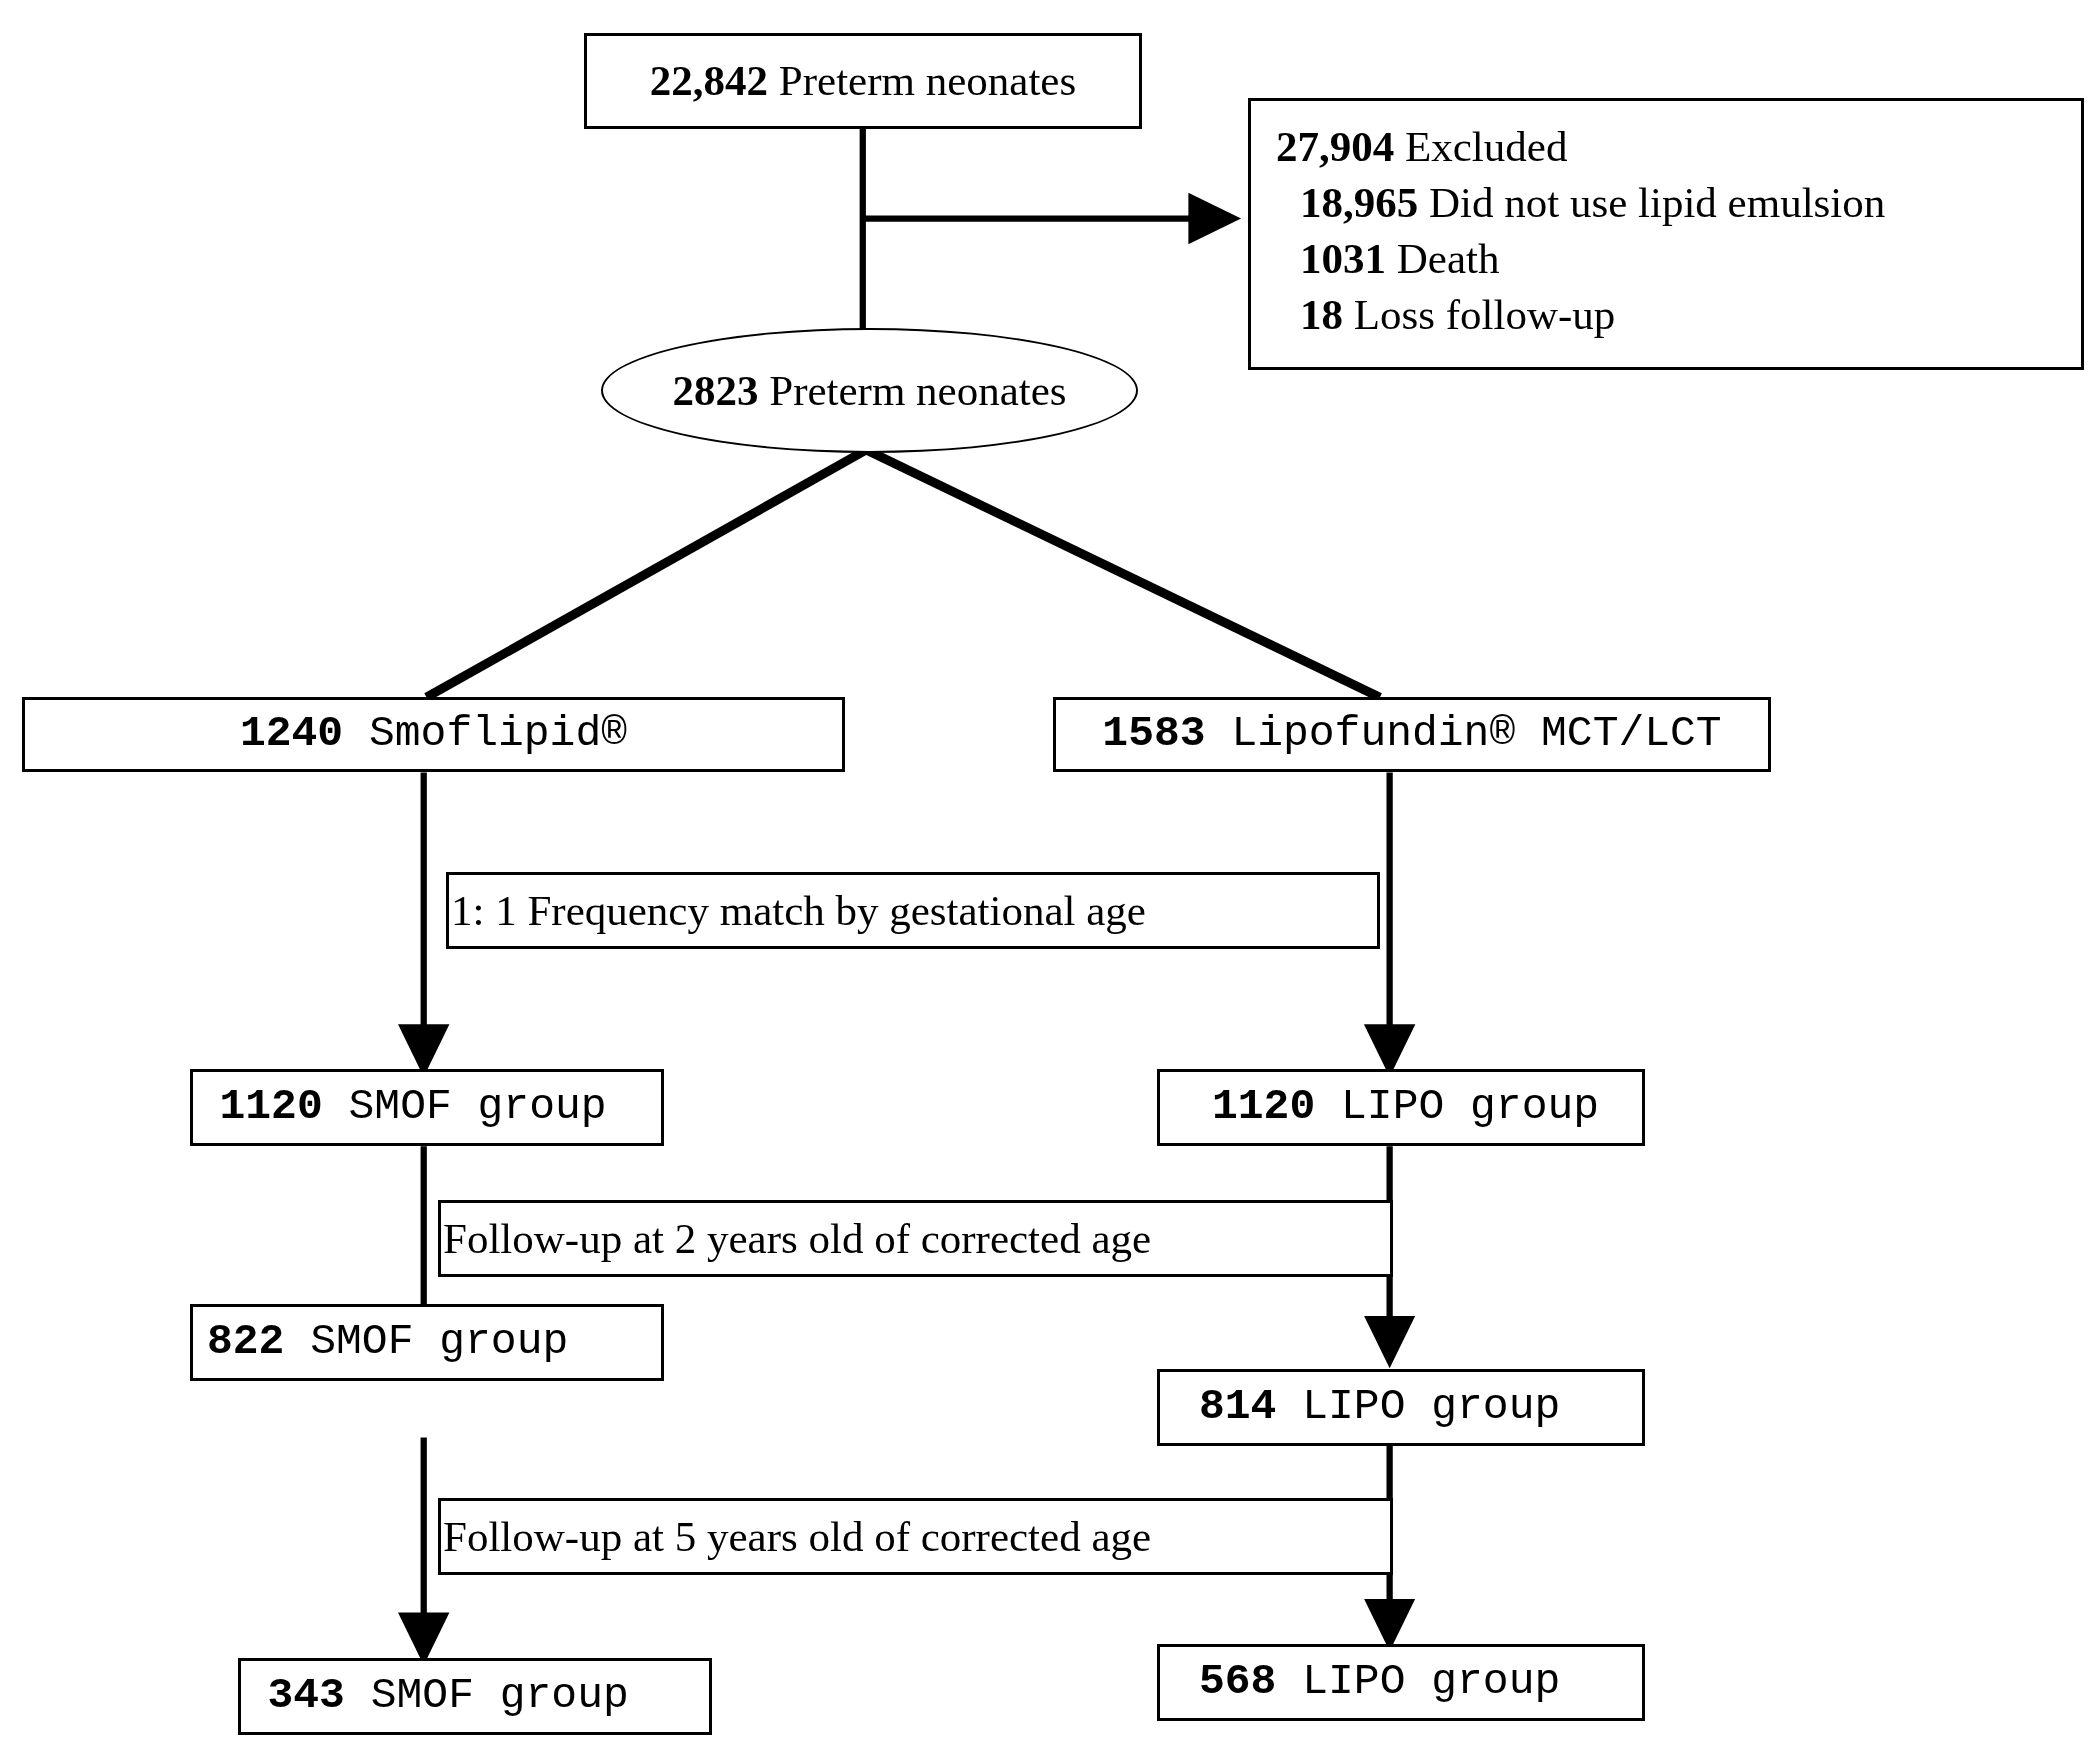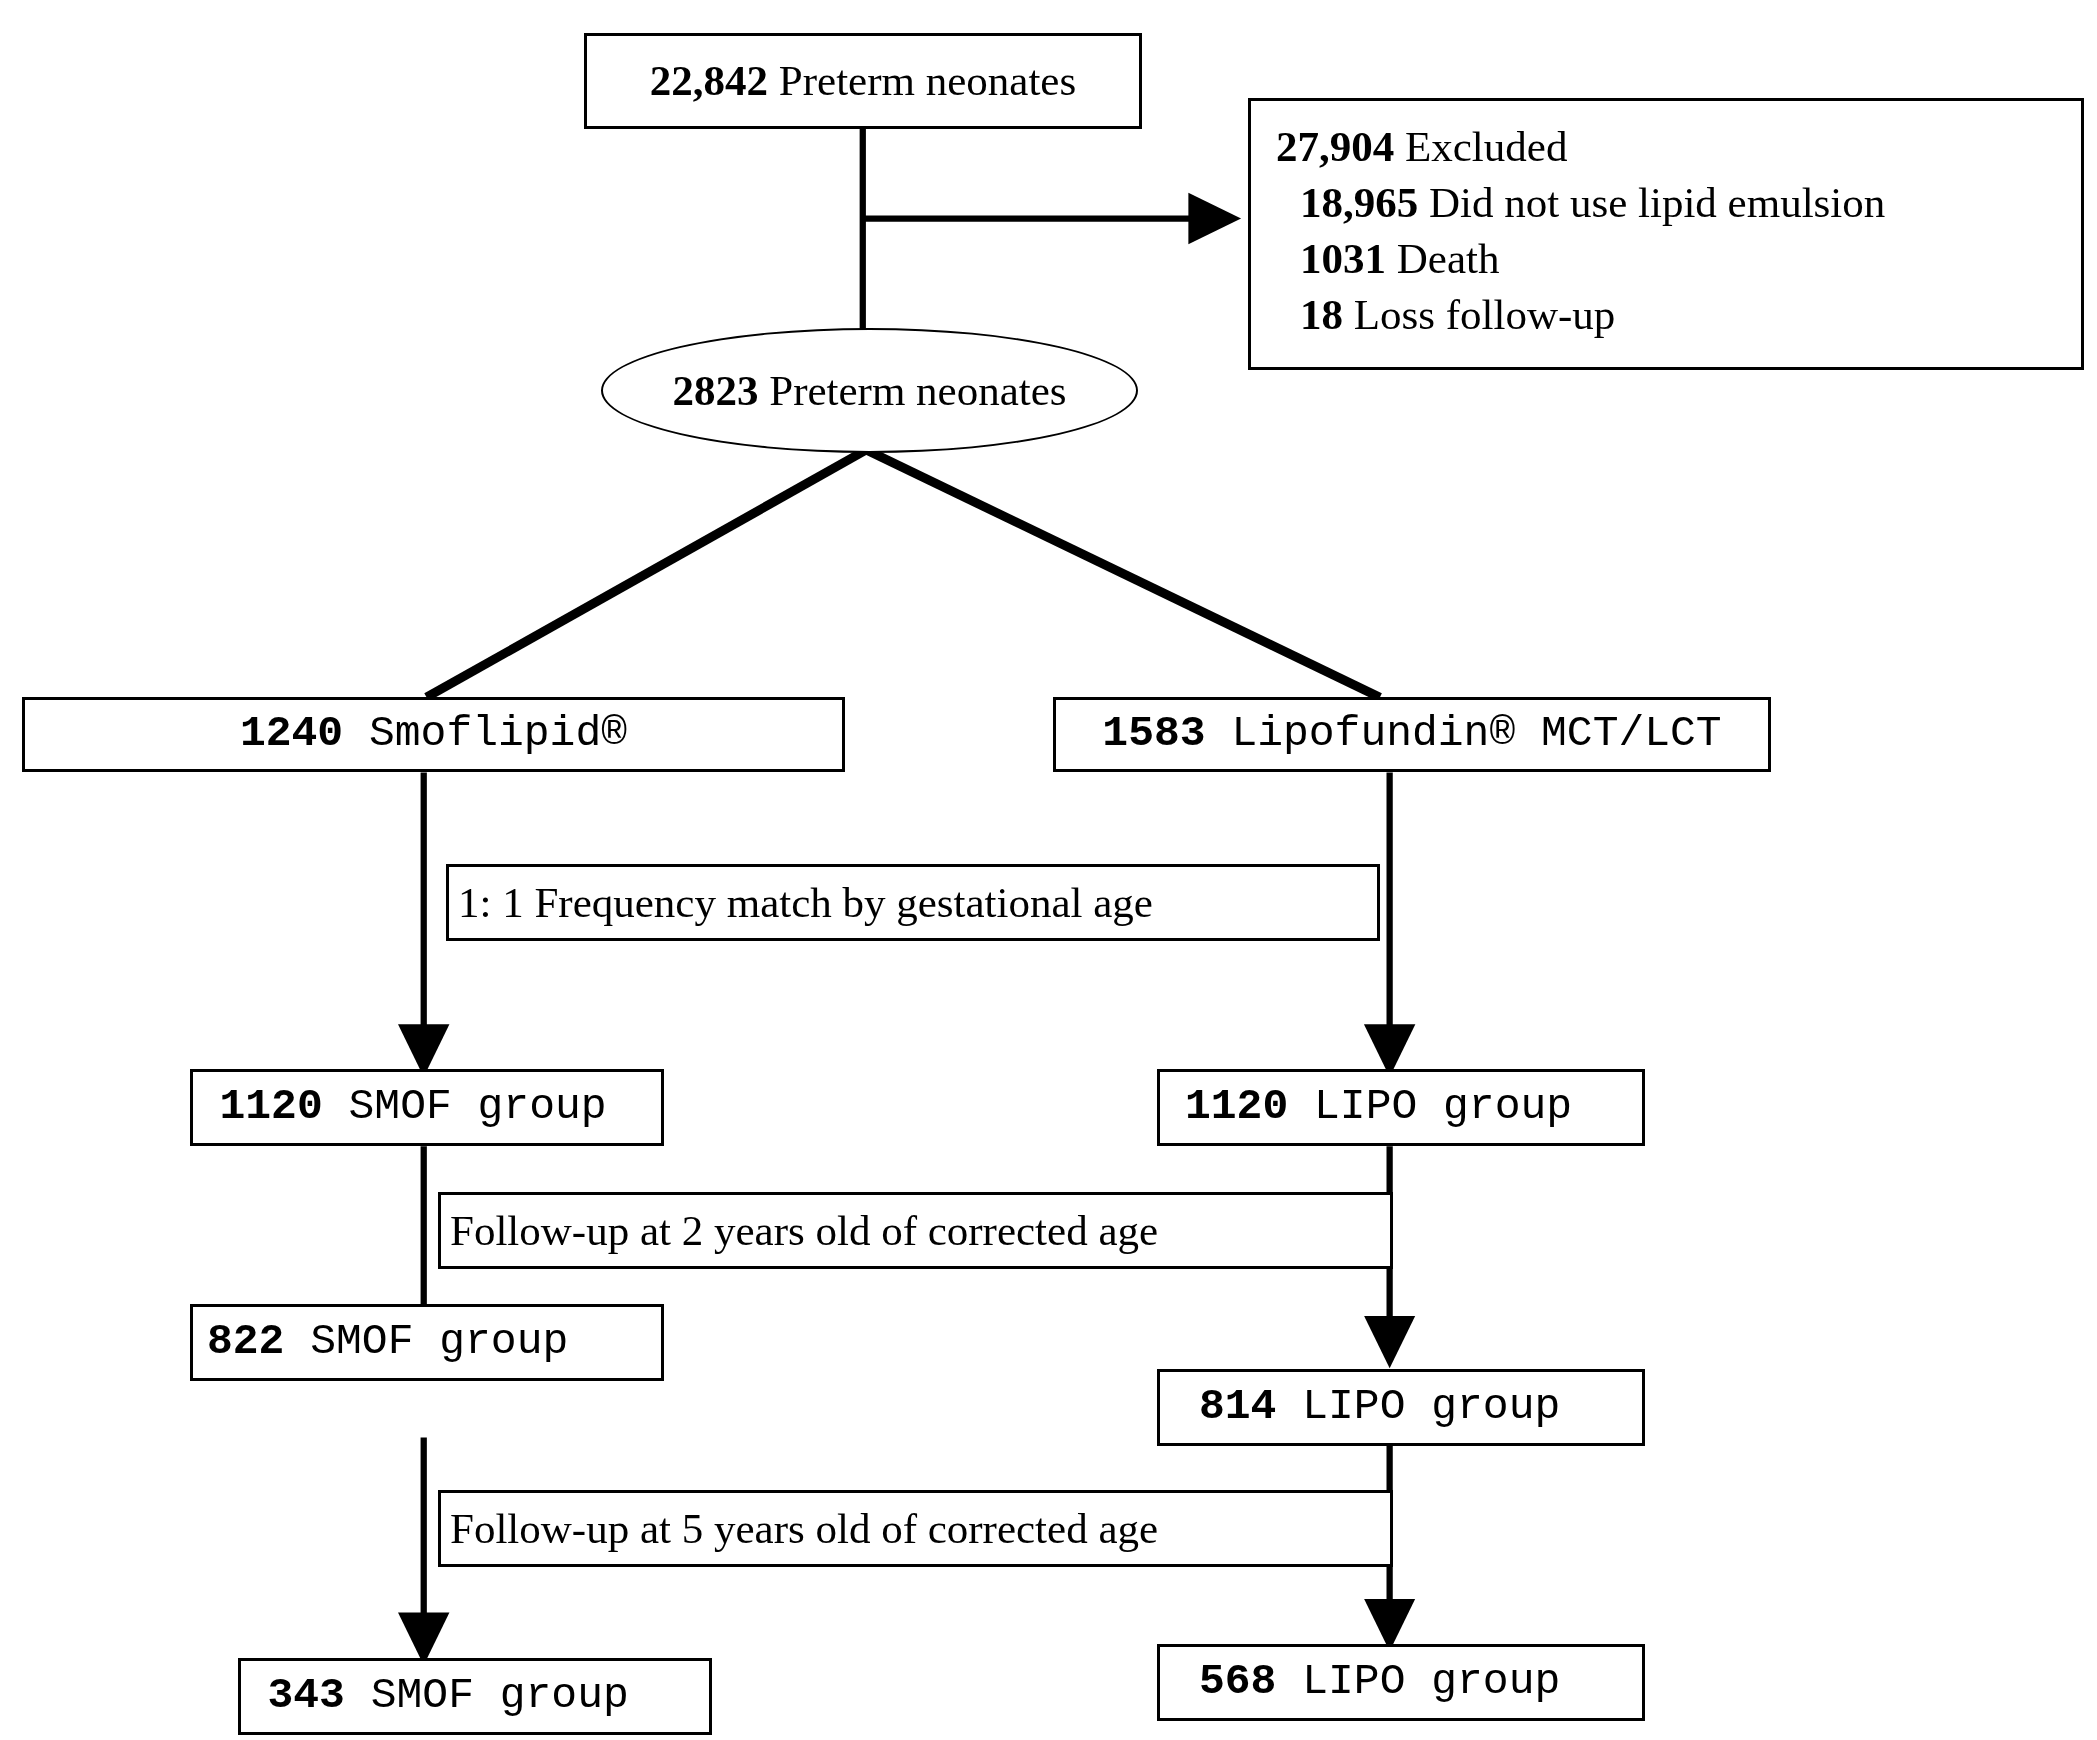--- a/index.html
+++ b/index.html
@@ -74,23 +74,24 @@
 
   
   .label-box {
     position: absolute;
     box-sizing: border-box;
     background: #ffffff;
     border: 3.5px solid #000000;
     display: flex;
     align-items: center;
     justify-content: flex-start;
-    padding-left: 9px;
+    padding-left: 2px;
     color: #000000;
     white-space: nowrap;
+    margin-top: 8px;
   }
 
   .fs-top     { font-size: 43px; }
   .fs-excl    { font-size: 43px; }
   .fs-ellipse { font-size: 43px; }
   .fs-group   { font-size: 43px; font-family: Liberation Mono, monospace; }
   .fs-label   { font-size: 43px; }
 </style>
 </head>
 <body>
@@ -144,21 +145,21 @@
   </div>
 
   <div class="label-box fs-label" style="left:446px; top:864px; width:934px; height:77px;">
     <span class="txt">1: 1 Frequency match by gestational age</span>
   </div>
 
   <div class="node left fs-group" style="left:190px; top:1069px; width:474px; height:77px; padding-left:26.5px;">
     <span class="txt"><b>1120</b> <span>SMOF group</span></span>
   </div>
 
-  <div class="node left fs-group" style="left:1157px; top:1069px; width:488px; height:77px; padding-left:25px;text-align:center;">
+  <div class="node left fs-group" style="left:1157px; top:1069px; width:488px; height:77px; padding-left:52px;text-align:center;">
     <span class="txt"><b>1120</b> <span>LIPO group</span></span>
   </div>
 
   <div class="label-box fs-label" style="left:438px; top:1192px; width:955px; height:77px;">
     <span class="txt">Follow-up at 2 years old of corrected age</span>
   </div>
 
   <div class="node left fs-group" style="left:190px; top:1304px; width:474px; height:77px; padding-left:14px;">
     <span class="txt"><b>822</b> <span>SMOF group</span></span>
   </div>

